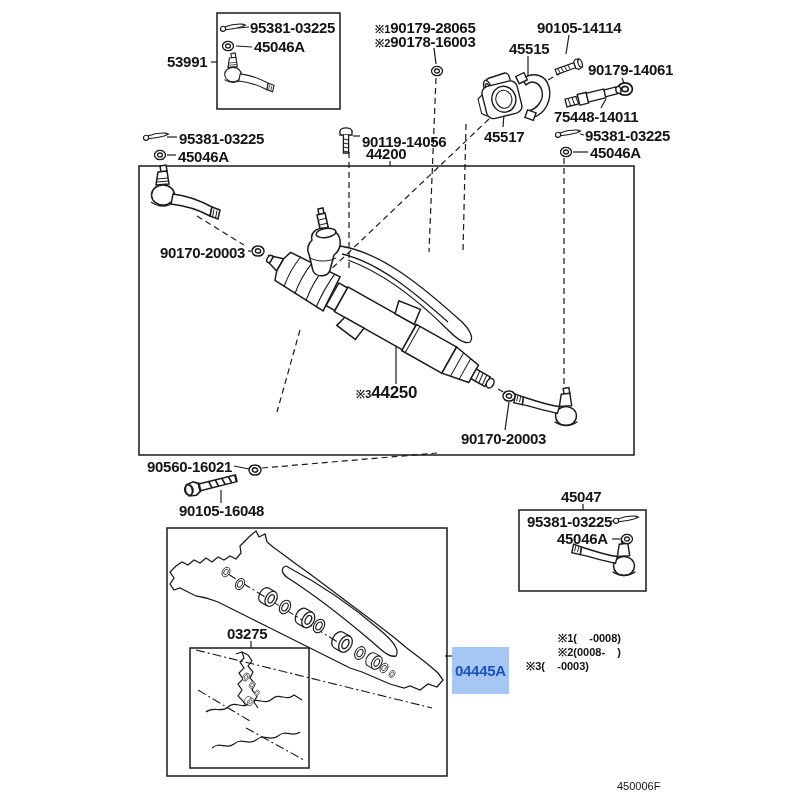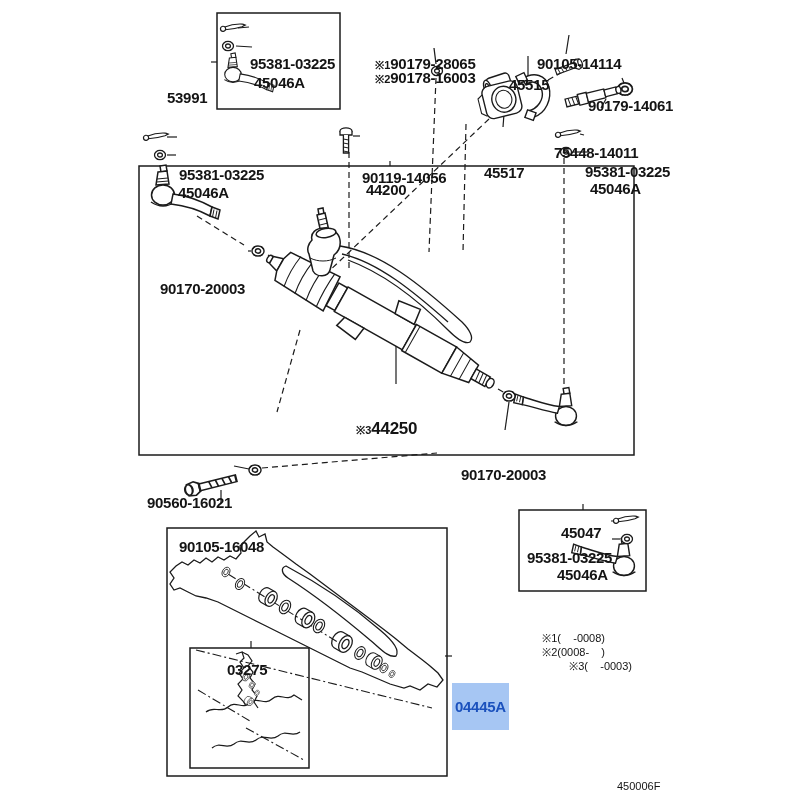--- a/index.html
+++ b/index.html
@@ -1,25 +1,25 @@
 <!DOCTYPE html>
 <html><head>
 <meta charset="utf-8">
 <style>
   html,body{margin:0;padding:0;background:#fff;}
   .stage{position:relative;width:800px;height:800px;background:#ffffff;
          font-family:"Liberation Sans",sans-serif;overflow:hidden;}
   .stage svg{position:absolute;left:0;top:0;}
   .lbl{position:absolute;font-weight:bold;font-size:15px;letter-spacing:-0.3px;
-       color:#141414;white-space:pre;line-height:1;margin-top:36px;}
+       color:#141414;white-space:pre;line-height:1;}
   .pre{font-size:11px;letter-spacing:0;font-weight:bold;}
   .big{font-size:17px;}
   .hl{background:#a6c6f3;color:#1b51bd;padding:16px 3px;}
-  .note{position:absolute;font-size:11px;font-weight:normal;line-height:14px;
-        color:#141414;white-space:pre;}
+  .note{position:absolute;font-size:11px;font-weight:bold;line-height:14px;
+        color:#141414;white-space:pre;margin-left:16px;}
   .footer{position:absolute;font-size:11px;font-weight:normal;color:#141414;}
 </style>
 </head>
 <body>
 
 <div class="stage">
 
 <svg width="800" height="800" viewBox="0 0 800 800">
   <defs>
     <g id="nut" fill="#fff" stroke="#1b1b1b" stroke-width="1.3">
@@ -295,17 +295,17 @@
 
 <div class="lbl" style="left:561px;top:489px">45047</div>
 <div class="lbl" style="left:527px;top:514px">95381-03225</div>
 <div class="lbl" style="left:557px;top:531px">45046A</div>
 
 <div class="lbl" style="left:227px;top:626px">03275</div>
 <div class="lbl hl" style="left:452px;top:647px">04445A</div>
 
 <div class="note" style="left:542px;top:631px">※1(    -0008)</div>
 <div class="note" style="left:542px;top:645px">※2(0008-    )</div>
-<div class="note" style="left:569px;top:659px">※3(    -0003)</div>
+<div class="note" style="left:510px;top:659px">※3(    -0003)</div>
 
 <div class="footer" style="left:617px;top:780px">450006F</div>
 
 </div>
 
 </body></html>

